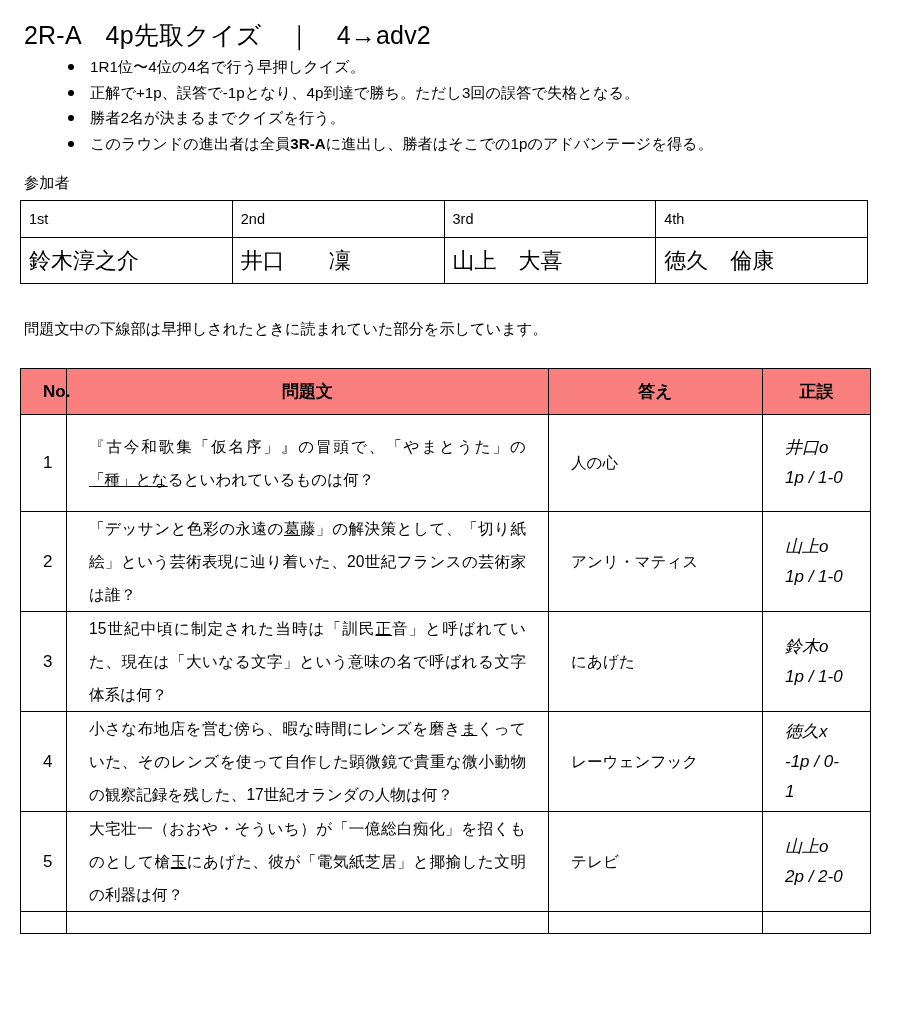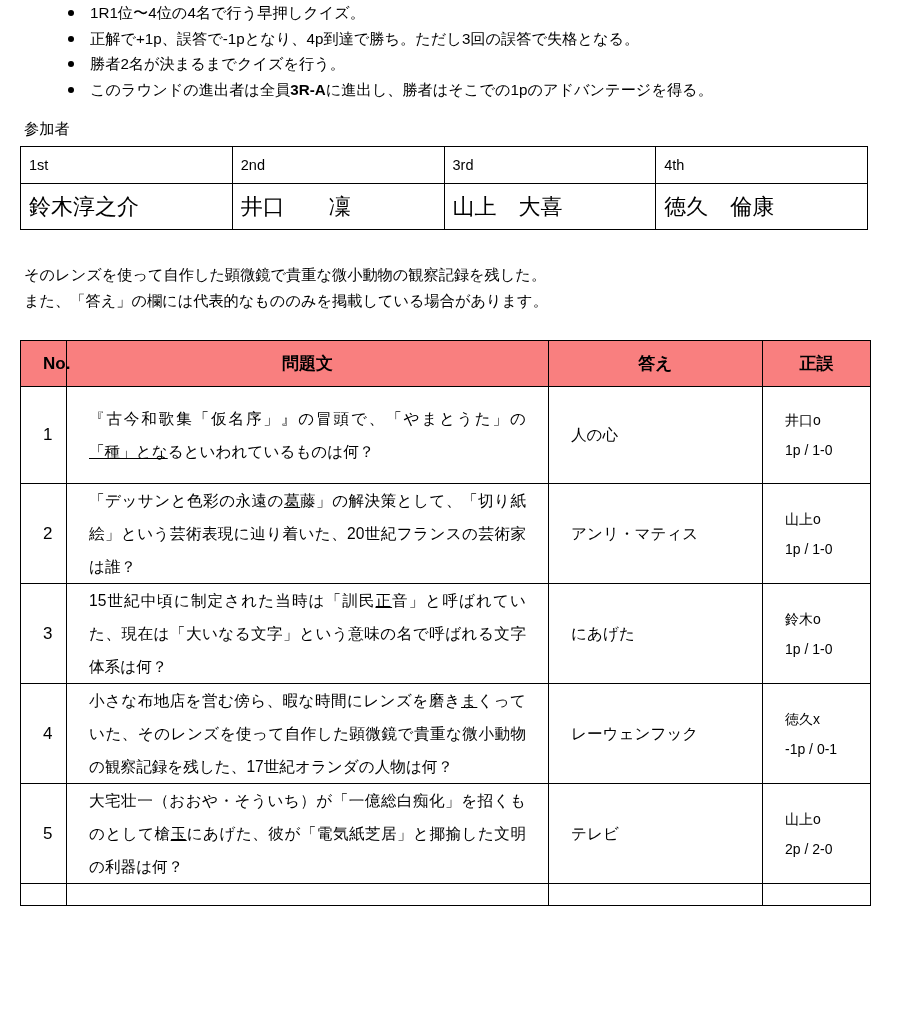--- a/index.html
+++ b/index.html
@@ -136,36 +136,38 @@
     line-height: 33px;
     text-align: justify;
     text-justify: inter-character;
     padding: 7px 8px 7px 8px;
   }
   td.cell-a {
     font-size: 15.6px;
     line-height: 24px;
   }
   td.cell-r {
-    font-size: 14px;
+    font-size: 17px;
     line-height: 30px;
+    font-style: italic;
   }
   td.cell-q u, td.cell-q .ul {
     text-decoration: underline;
     text-underline-offset: 1px;
   }
   tr.row-2line td { height: 97px; }
   tr.row-3line td { height: 91px; }
   tr.row-partial td { height: 22px; }
 </style>
 </head>
 <body>
 
 <div class="page">
 
+  <h1 class="doc-title">2R-A　4p先取クイズ　｜　4→adv2</h1>
 
   <ul class="rules">
       <li><span>1R1位〜4位の4名で行う早押しクイズ。</span></li>
       <li><span>正解で+1p、誤答で-1pとなり、4p到達で勝ち。ただし3回の誤答で失格となる。</span></li>
       <li><span>勝者2名が決まるまでクイズを行う。</span></li>
       <li><span>このラウンドの進出者は全員</span><span class="b">3R-A</span><span>に進出し、勝者はそこでの1pのアドバンテージを得る。</span></li>
     </ul>
 
   <div class="section-label">参加者</div>
 
@@ -182,22 +184,21 @@
       <tr>
         <td>鈴木淳之介</td>
         <td>井口　　凜</td>
         <td>山上　大喜</td>
         <td>徳久　倫康</td>
       </tr>
     </tbody>
   </table>
 
   <div class="notes">
-    <div>そのレンズを使って自作した顕微鏡で貴重な微小動物の観察記録を残した。</div>
-    <div>また、「答え」の欄には代表的なもののみを掲載している場合があります。</div>
+    <div>問題文中の下線部は早押しされたときに読まれていた部分を示しています。</div>
   </div>
 
   <table class="questions">
     <thead>
       <tr>
         <th class="col-no">No.</th>
         <th class="col-q">問題文</th>
         <th class="col-a">答え</th>
         <th class="col-r">正誤</th>
       </tr>

